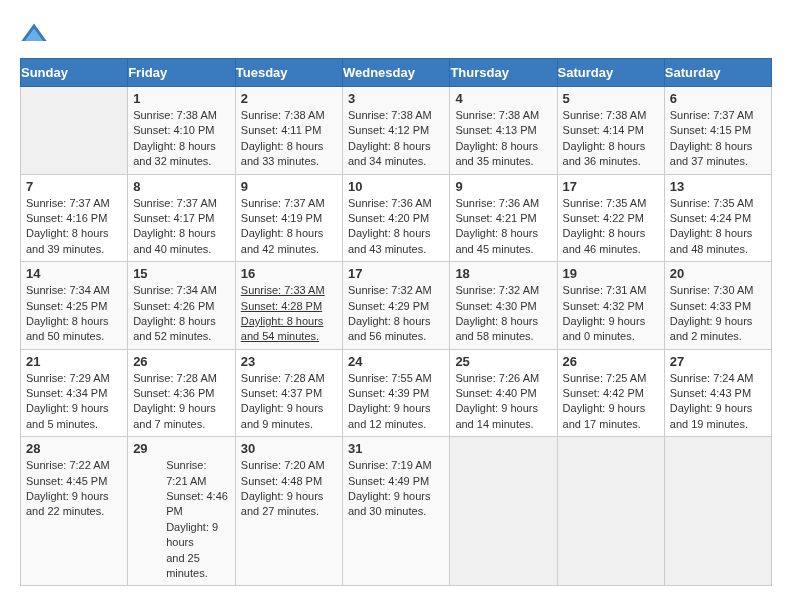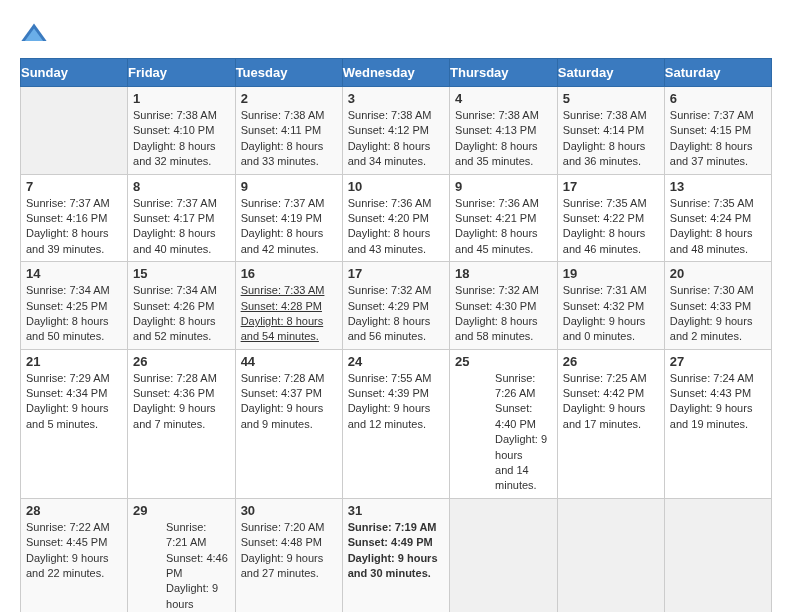--- a/index.html
+++ b/index.html
@@ -285,36 +285,36 @@
 and 5 minutes.</div>
         </td>
         <td>
           <span class="day-number">26</span>
           <div class="day-info" style="white-space: pre-line;">Sunrise: 7:28 AM
 Sunset: 4:36 PM
 Daylight: 9 hours
 and 7 minutes.</div>
         </td>
         <td>
-          <span class="day-number">44</span>
+          <span class="day-number">23</span>
           <div class="day-info" style="white-space: pre-line;">Sunrise: 7:28 AM
 Sunset: 4:37 PM
 Daylight: 9 hours
 and 9 minutes.</div>
         </td>
         <td>
           <span class="day-number">24</span>
           <div class="day-info" style="white-space: pre-line;">Sunrise: 7:55 AM
 Sunset: 4:39 PM
 Daylight: 9 hours
 and 12 minutes.</div>
         </td>
         <td>
           <span class="day-number">25</span>
-          <div class="day-info" style="white-space: pre-line; margin-left: 40px;">Sunrise: 7:26 AM
+          <div class="day-info" style="white-space: pre-line;">Sunrise: 7:26 AM
 Sunset: 4:40 PM
 Daylight: 9 hours
 and 14 minutes.</div>
         </td>
         <td>
           <span class="day-number">26</span>
           <div class="day-info" style="white-space: pre-line;">Sunrise: 7:25 AM
 Sunset: 4:42 PM
 Daylight: 9 hours
 and 17 minutes.</div>
@@ -344,21 +344,21 @@
         </td>
         <td>
           <span class="day-number">30</span>
           <div class="day-info" style="white-space: pre-line;">Sunrise: 7:20 AM
 Sunset: 4:48 PM
 Daylight: 9 hours
 and 27 minutes.</div>
         </td>
         <td>
           <span class="day-number">31</span>
-          <div class="day-info" style="white-space: pre-line; font-weight: bold;">Sunrise: 7:19 AM
+          <div class="day-info" style="white-space: pre-line;">Sunrise: 7:19 AM
 Sunset: 4:49 PM
 Daylight: 9 hours
 and 30 minutes.</div>
         </td>
         <td class="empty"></td>
         <td class="empty"></td>
         <td class="empty"></td>
       </tr>
     </tbody>
 </table>

